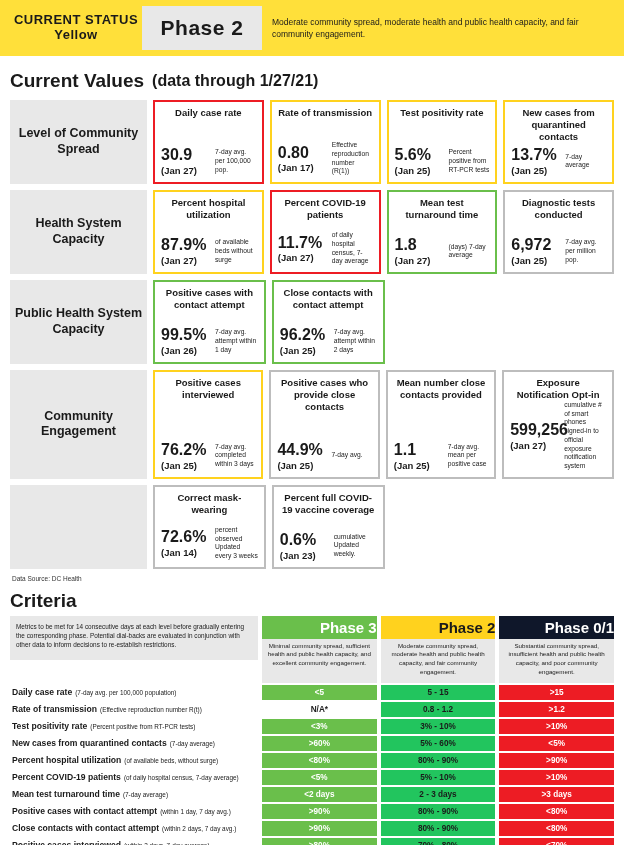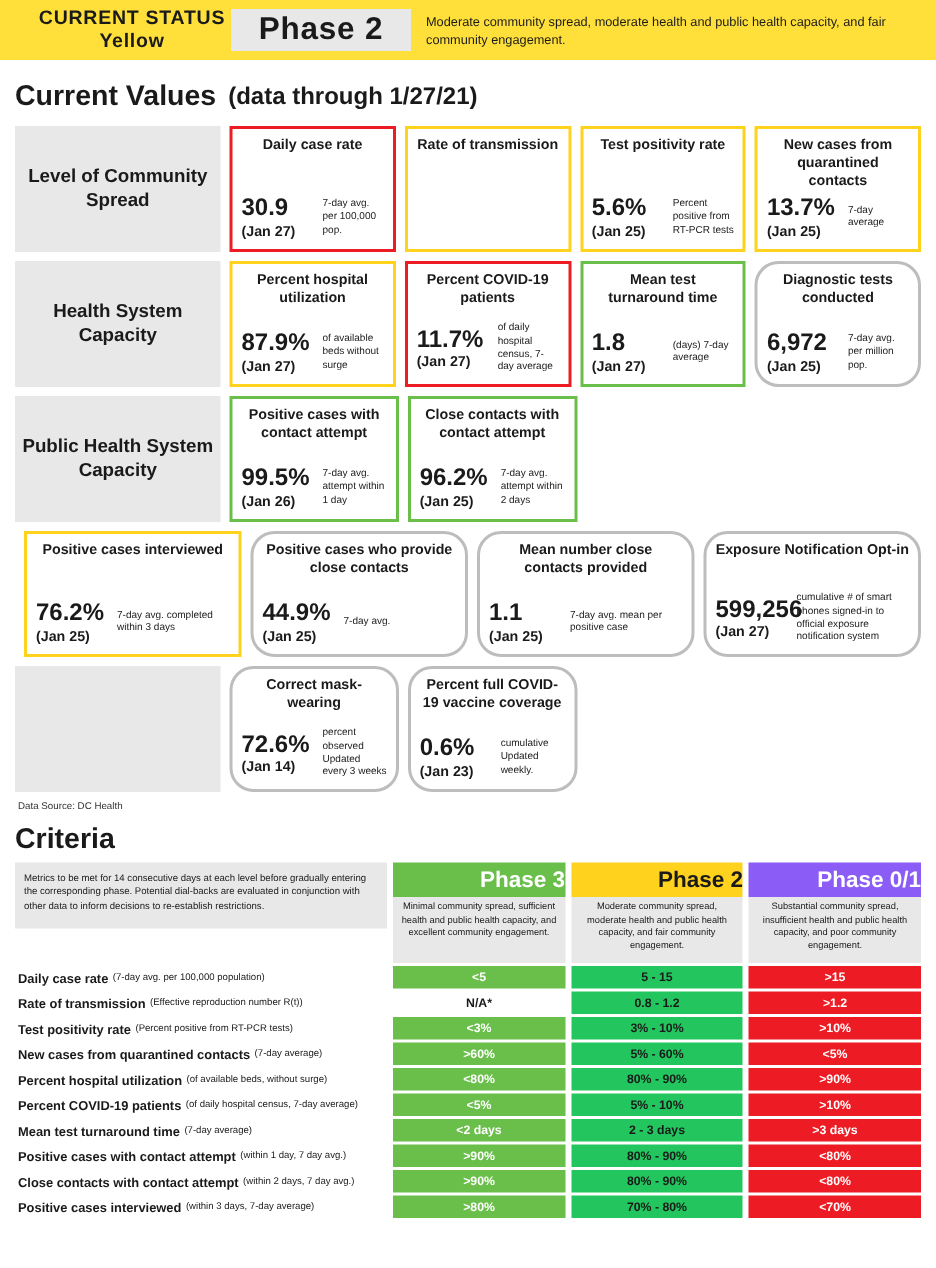--- a/index.html
+++ b/index.html
@@ -9,23 +9,23 @@
     font-family:"Liberation Sans", sans-serif;
     color:#1a1a1a;
     overflow:hidden;
   }
   .page { width:624px; height:845px; position:relative; padding:0 10px; }
 
   
   .header {
     display:flex; align-items:stretch;
     background:#FFE03A;
-    height:40px;
+    height:56px;
     margin:0 -10px;
-    padding:0 22px;
+    padding:0 10px;
   }
   .header-left {
     width:132px; display:flex; flex-direction:column;
     align-items:center; justify-content:center;
     line-height:1.15;
   }
   .hl-1 { font-size:13px; font-weight:bold; letter-spacing:.5px; }
   .hl-2 { font-size:13px; font-weight:bold; letter-spacing:.5px; }
   .header-phase {
     background:#E8E8E8;
@@ -65,41 +65,41 @@
   .card .cval { font-size:16px; font-weight:bold; line-height:1.1; }
   .card .cdate { font-size:9.5px; font-weight:bold; margin-top:1px; }
   .card .cnote {
     font-size:6.7px; line-height:1.3; margin-left:6px; color:#222;
   }
   .valblock { min-width:48px; }
 
   .b-red   { border-color:#ED1C24 !important; }
   .b-yellow{ border-color:#FFD21E !important; }
   .b-green { border-color:#6ABF4B !important; }
-  .b-gray  { border-color:#bdbdbd !important;border-radius:16px; }
+  .b-gray  { border-color:#bdbdbd !important; }
 
   .src { font-size:6.5px; color:#333; margin:2px 0 0 2px; }
 
   
   .crit-title { font-size:19px; font-weight:bold; margin:8px 0 4px 0; }
   .crit { display:flex; }
   .crit-left { width:248px; }
   .crit-desc {
     font-size:6.4px; line-height:1.45; background:#E8E8E8;
     padding:6px 6px; height:44px;
   }
   .crit-phases { flex:1; display:flex; }
   .ph { flex:1; margin-left:4px; }
   .ph-head {
     color:#fff; font-size:15px; font-weight:bold; text-align:right;
     padding:3px 0;
   }
   .ph3 { background:#6ABF4B; }
   .ph2 { background:#FFD21E; color:#1a1a1a; }
-  .ph01{ background:#8b5cf6; }
+  .ph01{ background:#0f172a; }
   .ph-desc {
     font-size:6.2px; line-height:1.4; text-align:center; padding:3px 4px;
     background:#E8E8E8; height:44px;
   }
 
   .crow { display:flex; align-items:stretch; margin-top:2px; }
   .crow .cname {
     width:248px; font-size:8.6px; font-weight:bold; display:flex;
     align-items:center; padding-left:2px;
   }
@@ -144,20 +144,27 @@
             <div class="cbody">
               <div class="valblock">
                 <div class="cval">30.9</div>
                 <div class="cdate">(Jan 27)</div>
               </div>
               <div class="cnote">7-day avg. per 100,000 pop.</div>
             </div>
           </div>
           <div class="card b-yellow">
             <div class="ctitle">Rate of transmission</div>
+            <div class="cbody">
+              <div class="valblock">
+                <div class="cval">0.80</div>
+                <div class="cdate">(Jan 17)</div>
+              </div>
+              <div class="cnote">Effective reproduction number (R(1))</div>
+            </div>
           </div>
           <div class="card b-yellow">
             <div class="ctitle">Test positivity rate</div>
             <div class="cbody">
               <div class="valblock">
                 <div class="cval">5.6%</div>
                 <div class="cdate">(Jan 25)</div>
               </div>
               <div class="cnote">Percent positive from RT-PCR tests</div>
             </div>
@@ -240,20 +247,21 @@
                 <div class="cdate">(Jan 25)</div>
               </div>
               <div class="cnote">7-day avg. attempt within 2 days</div>
             </div>
           </div>
           <div class="card empty"></div>
           <div class="card empty"></div>
         </div>
       </div>
       <div class="row">
+        <div class="rowlabel">Community Engagement</div>
         <div class="cards">
           <div class="card b-yellow">
             <div class="ctitle">Positive cases interviewed</div>
             <div class="cbody">
               <div class="valblock">
                 <div class="cval">76.2%</div>
                 <div class="cdate">(Jan 25)</div>
               </div>
               <div class="cnote">7-day avg. completed within 3 days</div>
             </div>

